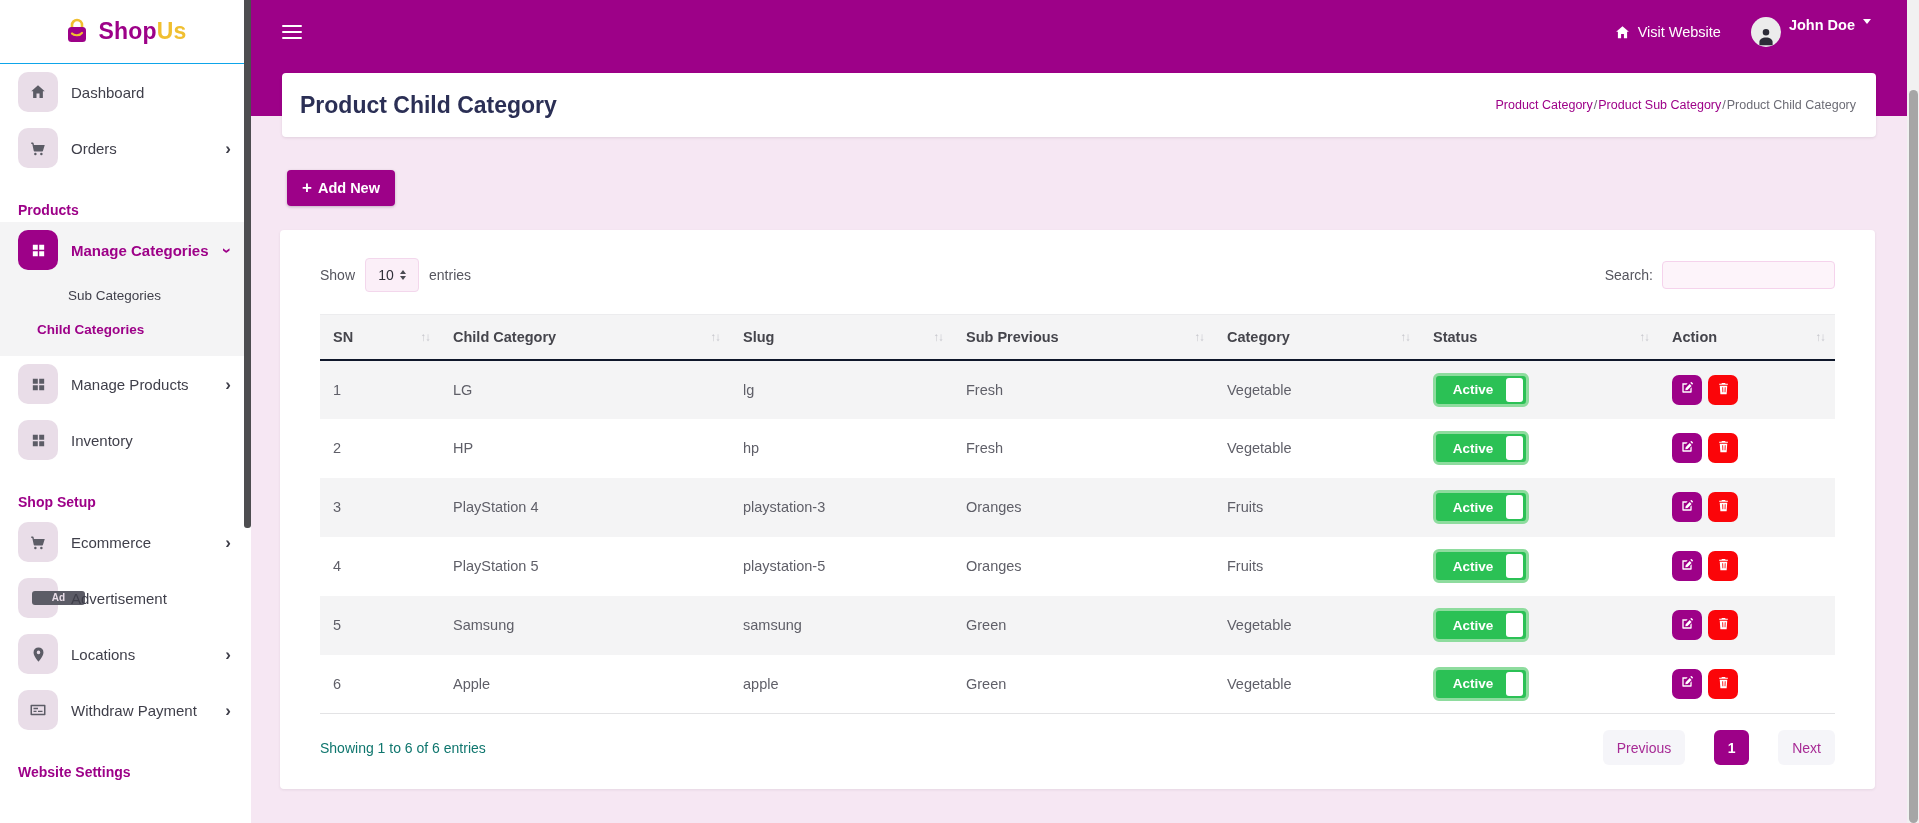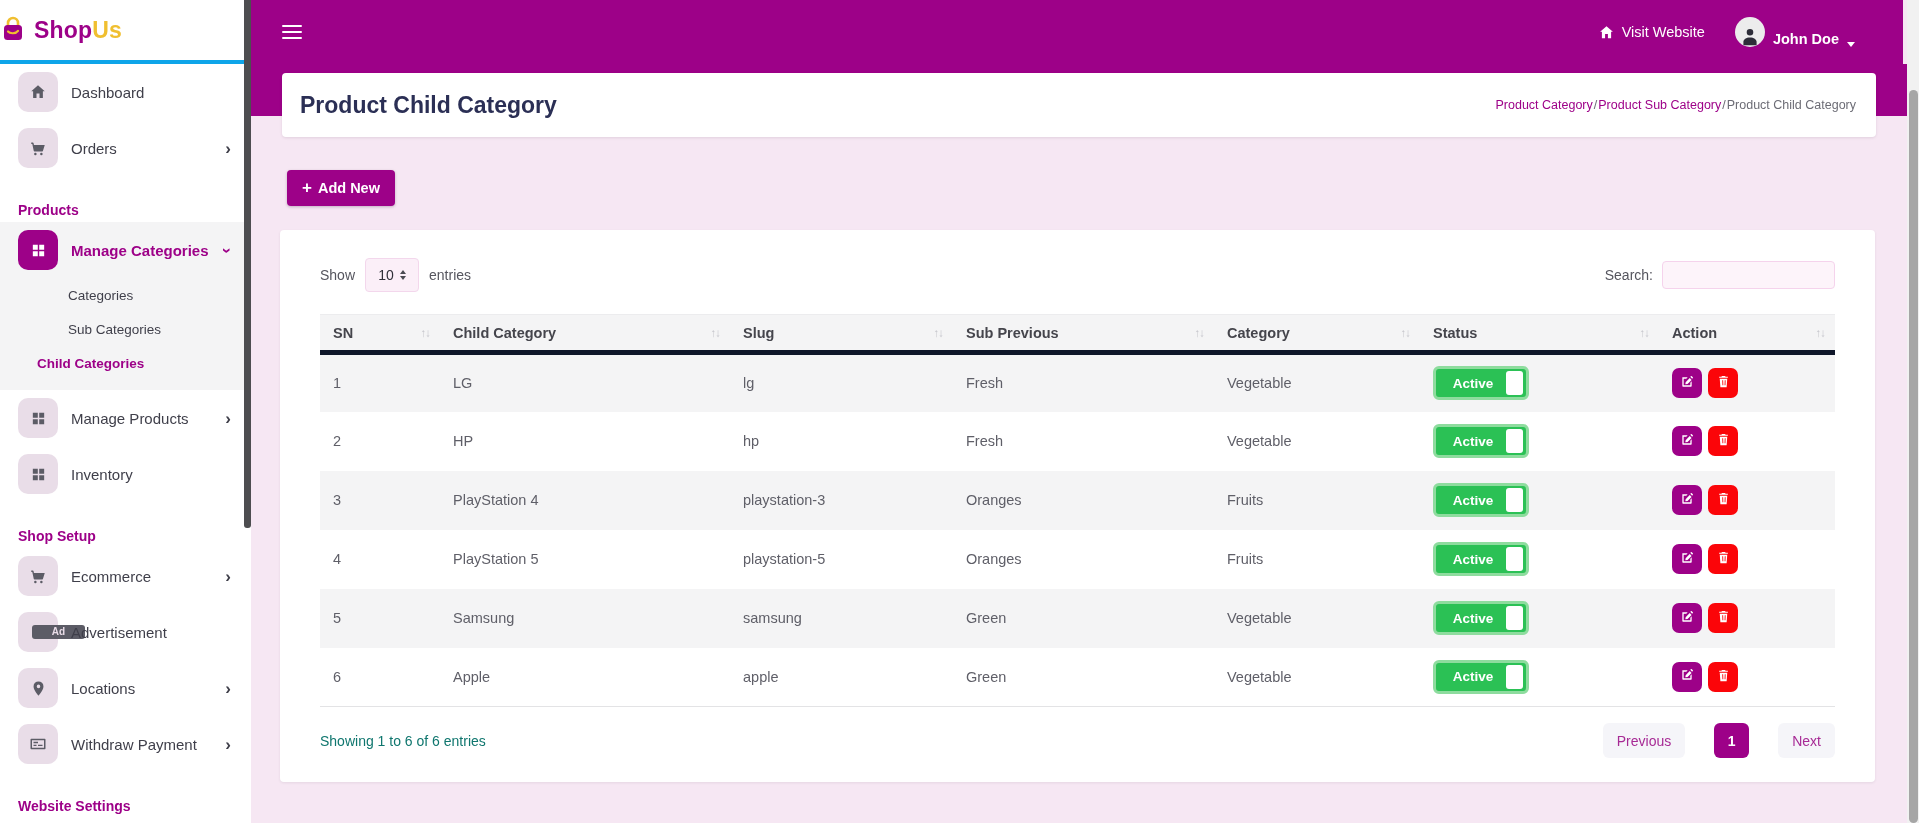--- a/index.html
+++ b/index.html
@@ -2,22 +2,22 @@
 <html><head>
 <meta charset="utf-8">
 <style>
   * { margin:0; padding:0; box-sizing:border-box; }
   html,body { width:1919px; height:823px; overflow:hidden;
     font-family:"Liberation Sans","DejaVu Sans",sans-serif; background:#fff; }
   .canvas { position:relative; width:1919px; height:823px; overflow:hidden; }
 
   
   .sidebar { position:absolute; left:0; top:0; width:251px; height:823px; background:#fff; z-index:5; }
-  .logo-row { height:64px; display:flex; align-items:center; gap:8px;
-    border-bottom:4px solid #0ea5e9; }
+  .logo-row { height:64px; display:flex; align-items:center; justify-content:center; gap:8px;
+    border-bottom:1px solid #0ea5e9; }
   .logo-text { font-size:23px; font-weight:bold; letter-spacing:.2px; }
   .logo-text .lp { color:#9d0188; } .logo-text .ls { color:#f0bf30; }
   .sb-item { height:56px; display:flex; align-items:center; padding-left:18px; position:relative; cursor:pointer; }
   .icon-box { width:40px; height:40px; border-radius:10px; background:#e9dde8; display:flex;
     align-items:center; justify-content:center; flex:0 0 40px; }
   .icon-box svg { fill:#5c5c66; }
   .sb-item.active .icon-box { background:#9d0188; } .sb-item.active .icon-box svg { fill:#fff; }
   .sb-label { margin-left:13px; font-size:15px; color:#3f3f4a; }
   .sb-item.active .sb-label { color:#9d0188; font-weight:bold; }
   .chev { position:absolute; right:20px; color:#3f3f4a; font-size:17px; font-weight:bold; line-height:1; }
@@ -27,28 +27,28 @@
   .sb-group { background:#f4f4f5; padding-bottom:10px; }
   .sb-sub { height:34px; display:flex; align-items:center; padding-left:68px; font-size:13.5px;
     color:#3f3f4a; cursor:pointer; }
   .sb-sub.active { color:#9d0188; font-weight:bold;padding-left:37px; }
   .ad-badge { background:#5c5c66; color:#e9dde8; font-size:10px; font-weight:bold;
     padding:2px 20px; border-radius:3px; line-height:1;margin-left:41px; }
   .sb-scroll { position:absolute; right:0; top:0; width:7px; height:528px; background:#4d4d50; border-radius:0 0 3px 3px; }
 
   
   .main { position:absolute; left:251px; top:0; right:0; bottom:0; background:#f6e7f3; }
-  .topbar { position:absolute; left:0; top:0; right:16px; height:64px; background:#9d0188;
+  .topbar { position:absolute; left:0; top:0; right:0; height:64px; background:#9d0188;
     display:flex; align-items:center; justify-content:space-between; padding:0 48px 0 31px; z-index:2; }
   .hamburger { width:20px; cursor:pointer; }
   .hamburger span { display:block; height:2.5px; background:#fff; border-radius:2px; margin:3.5px 0; }
   .top-right { display:flex; align-items:center; gap:30px; }
   .visit { display:flex; align-items:center; gap:7px; color:#fff; font-size:14.5px; cursor:pointer; }
   .visit svg { fill:#fff; }
-  .userbox { display:flex; align-items:flex-end; gap:8px; cursor:pointer; }
+  .userbox { display:flex; align-items:flex-start; gap:8px; cursor:pointer; }
   .avatar { width:30px; height:30px; border-radius:50%; background:#ececec; display:flex;
     align-items:flex-end; justify-content:center; overflow:hidden; }
   .uname { color:#fff; font-size:14.5px; font-weight:bold; }
   .caret { width:0; height:0; border-left:4.5px solid transparent; border-right:4.5px solid transparent;
     border-top:5px solid #fff; margin-top:2px; }
   .band { position:absolute; left:0; top:64px; right:0; height:52px; background:#9d0188; }
 
   .title-card { position:absolute; left:31px; top:73px; width:1594px; height:64px; background:#fff;
     border-radius:4px; box-shadow:0 1px 3px rgba(40,0,40,.10); display:flex; align-items:center;
     justify-content:space-between; padding:0 20px 0 18px; z-index:3; }
@@ -71,22 +71,22 @@
     display:flex; align-items:center; justify-content:center; gap:6px; font-size:14px; color:#2f2f38; cursor:pointer; }
   .updown { display:flex; flex-direction:column; gap:2px; }
   .updown i { display:block; width:0; height:0; border-left:3.5px solid transparent; border-right:3.5px solid transparent; }
   .updown .up { border-bottom:4px solid #4a4a52; }
   .updown .dn { border-top:4px solid #4a4a52; }
   .search-group { display:flex; align-items:center; gap:9px; font-size:14px; color:#55555e; }
   .search { width:173px; height:28px; background:#fdf4fa; border:1px solid #f5d3ec; border-radius:4px;
     padding:0 8px; font-family:inherit; font-size:13px; color:#333; outline:none; }
 
   table { width:100%; border-collapse:collapse; table-layout:fixed; border-bottom:1px solid #e3e3e5; }
-  th { background:#f4f4f5; border-top:1px solid #ececee; border-bottom:5px solid #0f172a;
-    height:38px; text-align:left; font-size:14.5px; font-weight:bold; color:#45454c;
+  th { background:#f4f4f5; border-top:1px solid #ececee; border-bottom:2px solid #0f172a;
+    height:45px; text-align:left; font-size:14.5px; font-weight:bold; color:#45454c;
     padding:0 30px 0 13px; position:relative; cursor:pointer; }
   .sort { position:absolute; right:10px; top:50%; transform:translateY(-50%);
     font-size:11.5px; color:#c4c4cb; letter-spacing:-1px; font-weight:normal; }
   td { height:59px; font-size:14.5px; color:#5f5f68; padding:0 13px; }
   tbody tr:nth-child(odd) { background:#f4f4f5; }
   .toggle { position:relative; width:96px; height:34px; background:#2bc155; border:3px solid #8edc9e;
     border-radius:6px; display:flex; align-items:center; justify-content:center; cursor:pointer; }
   .toggle .tg-label { color:#fff; font-size:13.5px; font-weight:bold; padding-right:16px; }
   .toggle .knob { position:absolute; right:3px; top:2px; bottom:2px; width:17px; background:#fff; border-radius:3px; }
   .act-wrap { display:flex; gap:6px; }
@@ -141,21 +141,20 @@
         <div class="sb-group">
           <div class="sb-item active">
             <span class="icon-box">
               <svg viewBox="0 0 24 24" width="17" height="17">
                 <path d="M4 4h7v7H4zm9 0h7v7h-7zM4 13h7v7H4zm9 0h7v7h-7z"></path>
               </svg>
             </span>
             <span class="sb-label">Manage Categories</span>
             <span class="chev down">›</span>
           </div>
-          <div class="sb-sub">Categories</div>
           <div class="sb-sub">Sub Categories</div>
           <div class="sb-sub active">Child Categories</div>
         </div>
         <div class="sb-item">
           <span class="icon-box">
             <svg viewBox="0 0 24 24" width="17" height="17">
               <path d="M4 4h7v7H4zm9 0h7v7h-7zM4 13h7v7H4zm9 0h7v7h-7z"></path>
             </svg>
           </span>
           <span class="sb-label">Manage Products</span>

